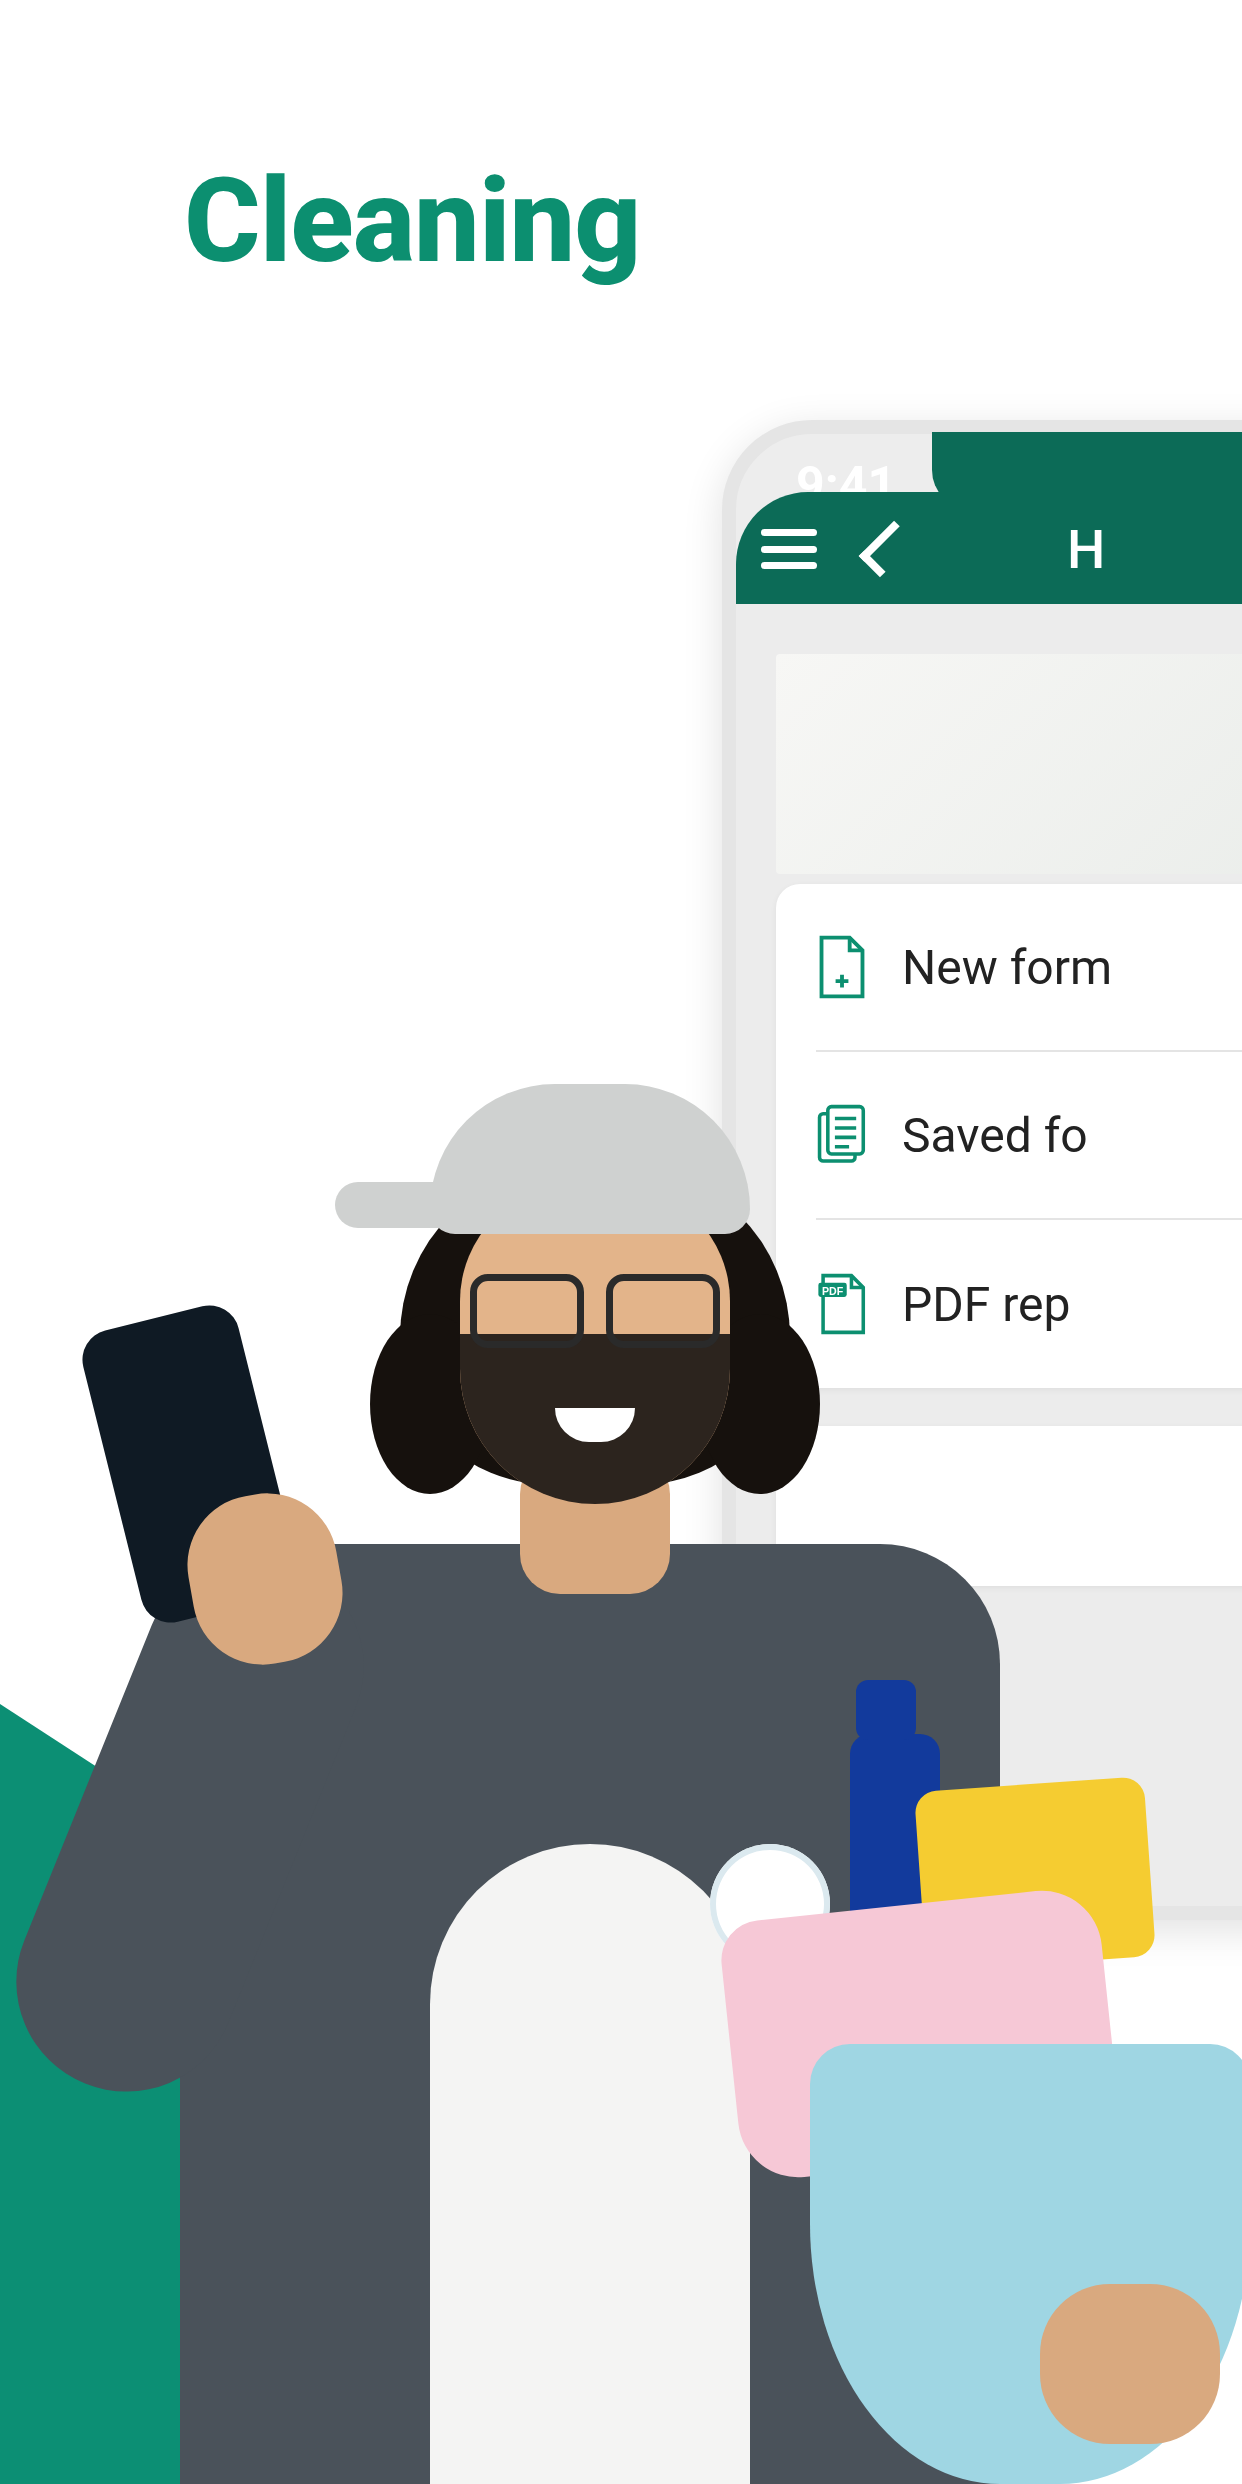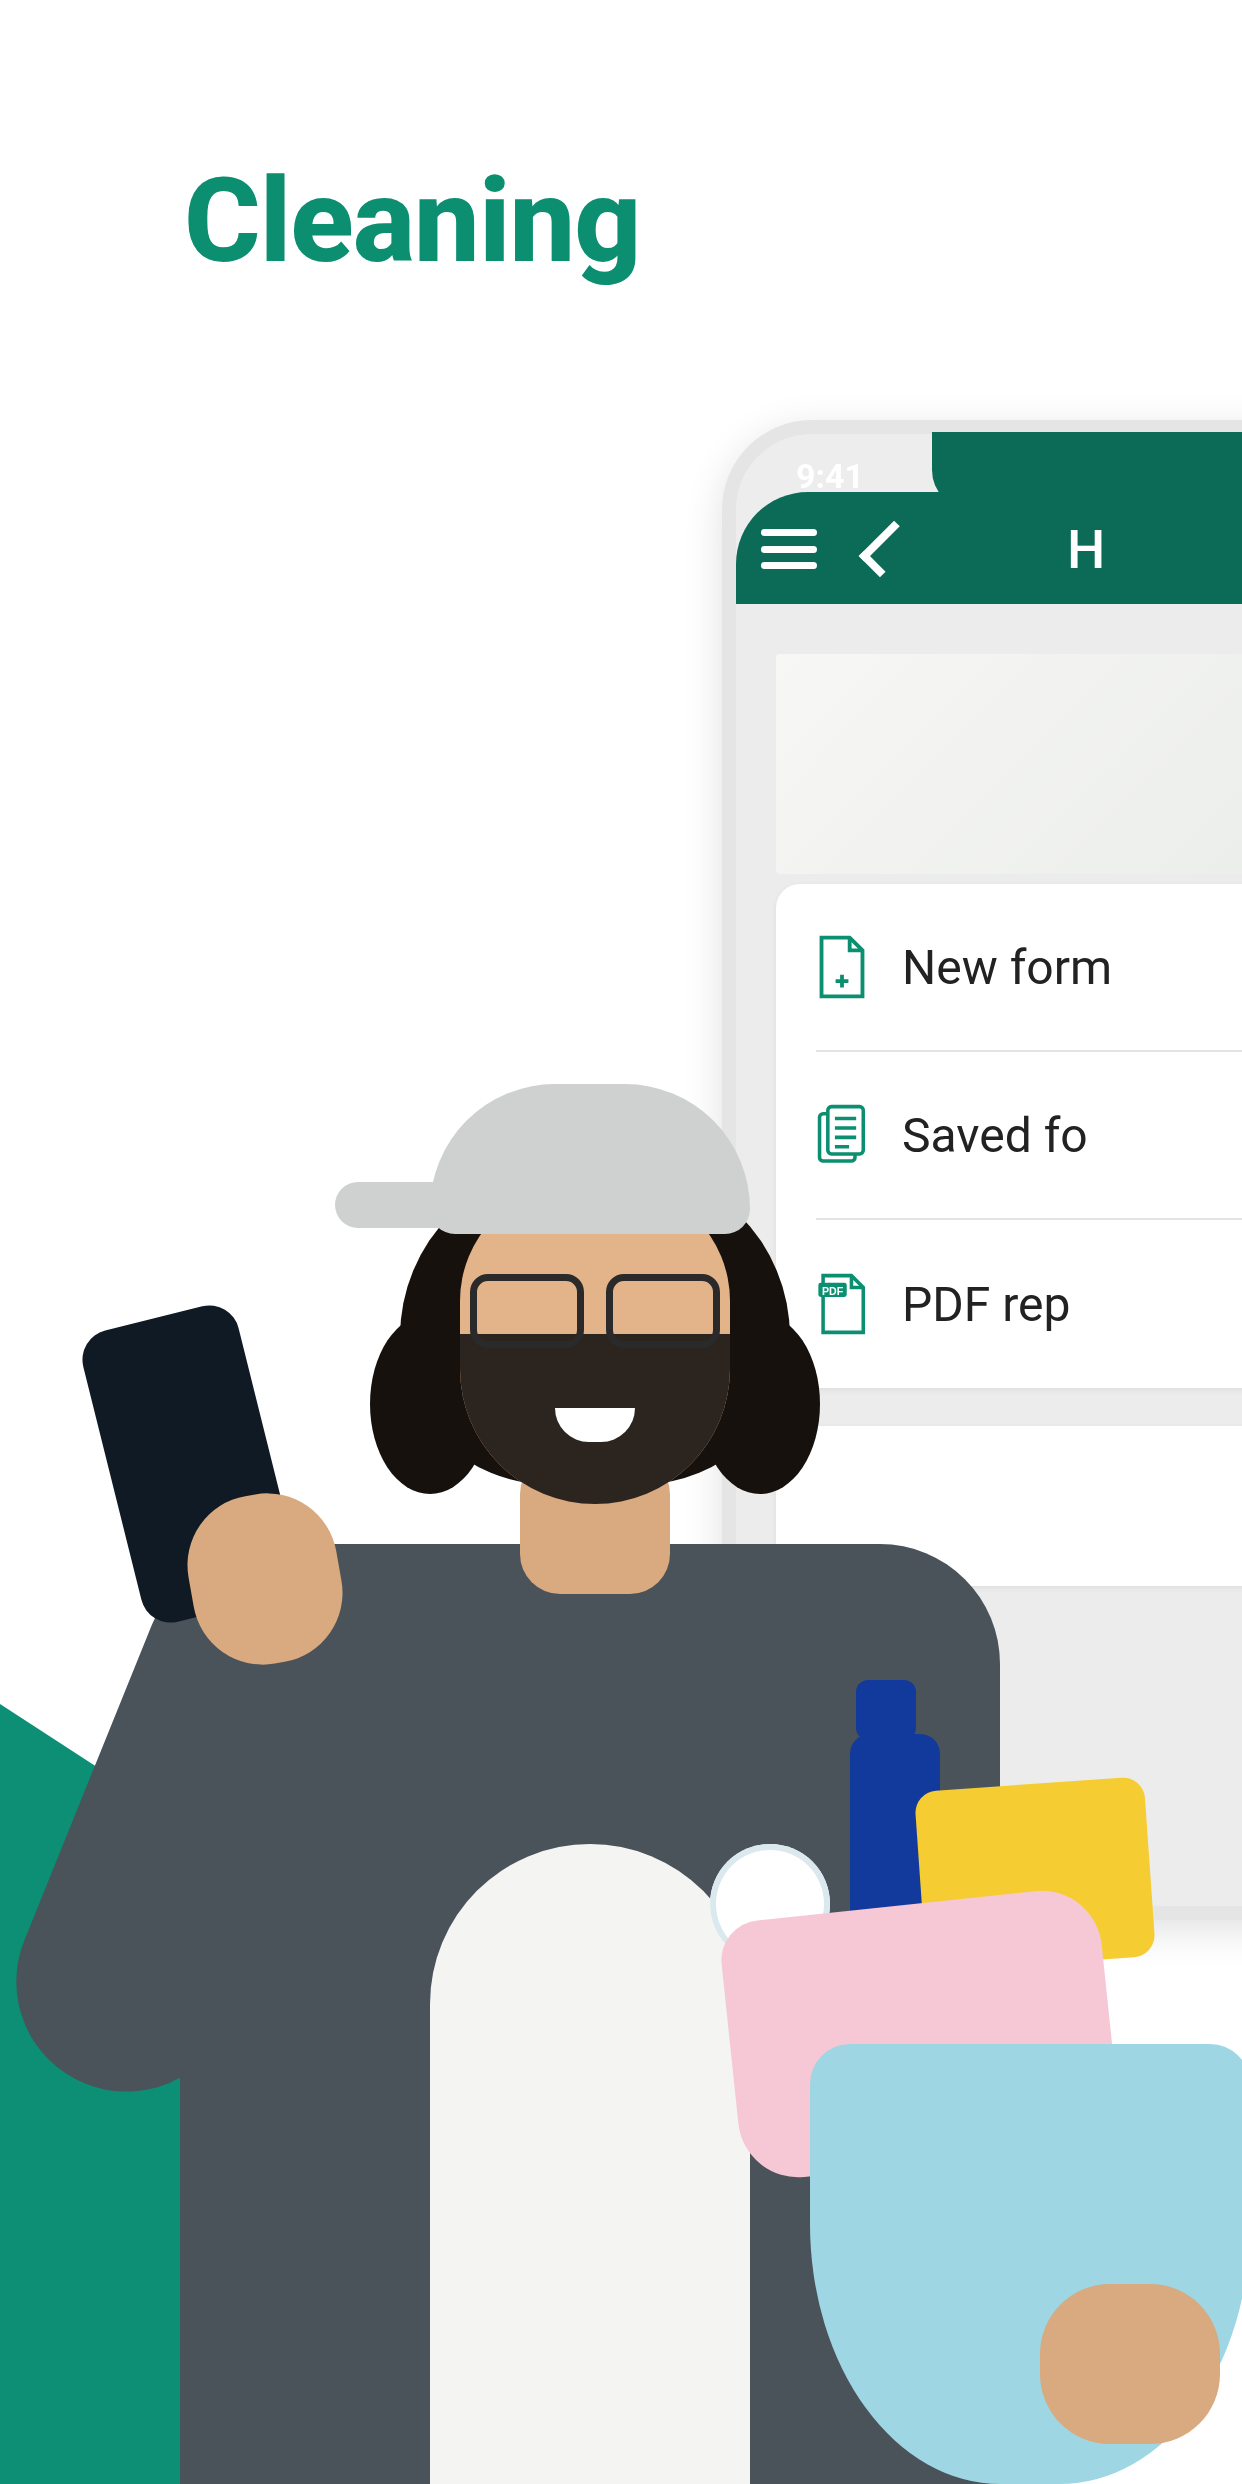--- a/index.html
+++ b/index.html
@@ -41,21 +41,21 @@
     width: 320px;
     height: 78px;
     background: #0c6b57;
     border-radius: 0 0 40px 40px;
   }
   .status-time {
     position: absolute;
     top: 22px;
     left: 60px;
     color: #ffffff;
-    font-size: 34px;
+    font-size: 50px;
     font-weight: 700;
   }
   .app-bar {
     position: absolute;
     top: 58px;
     left: 0;
     right: 0;
     height: 114px;
     background: #0c6b57;
     display: flex;

